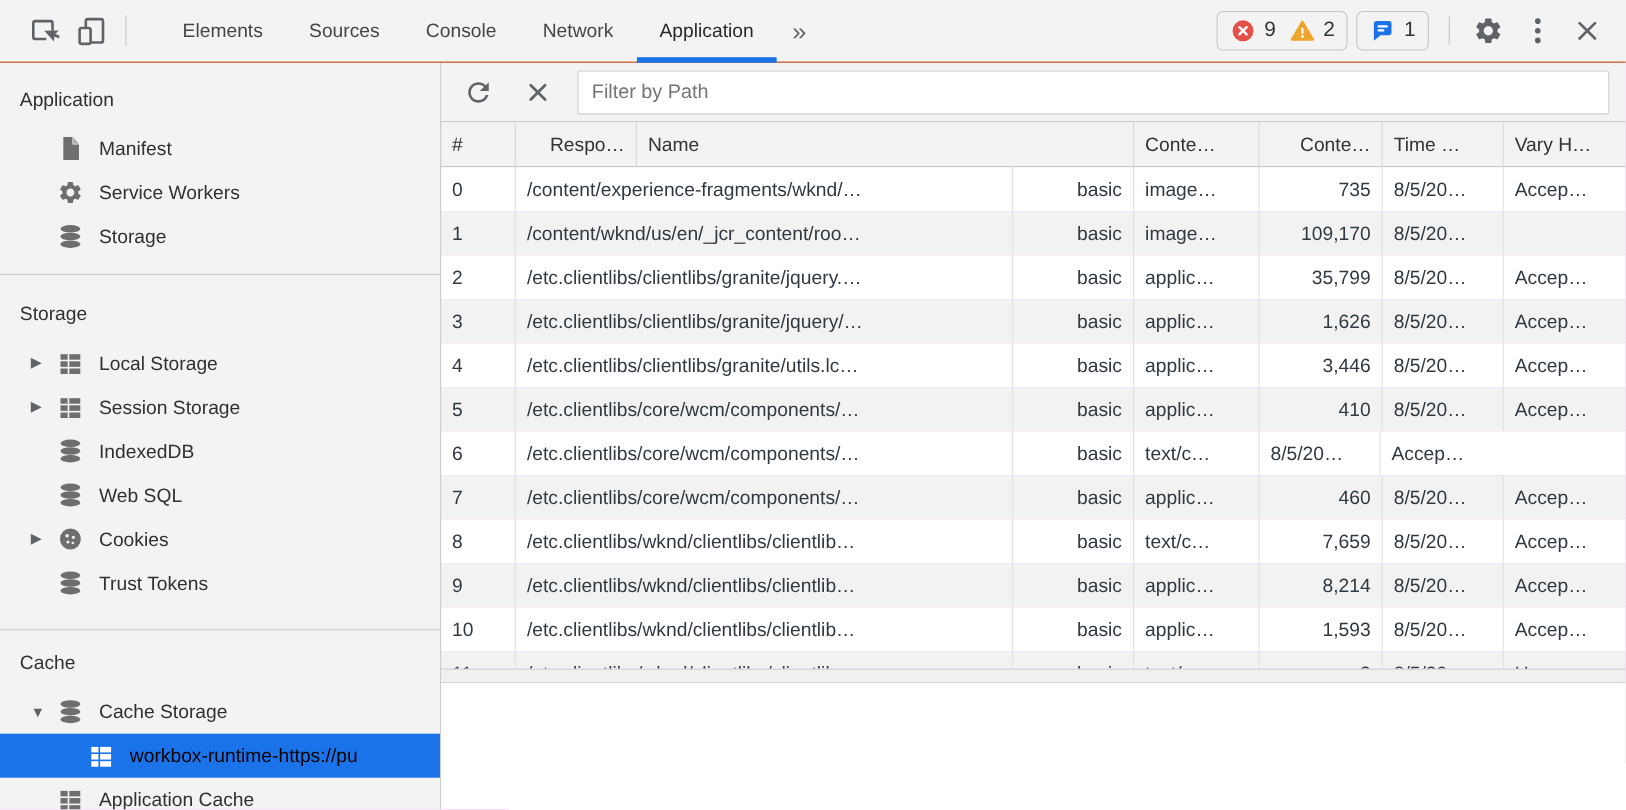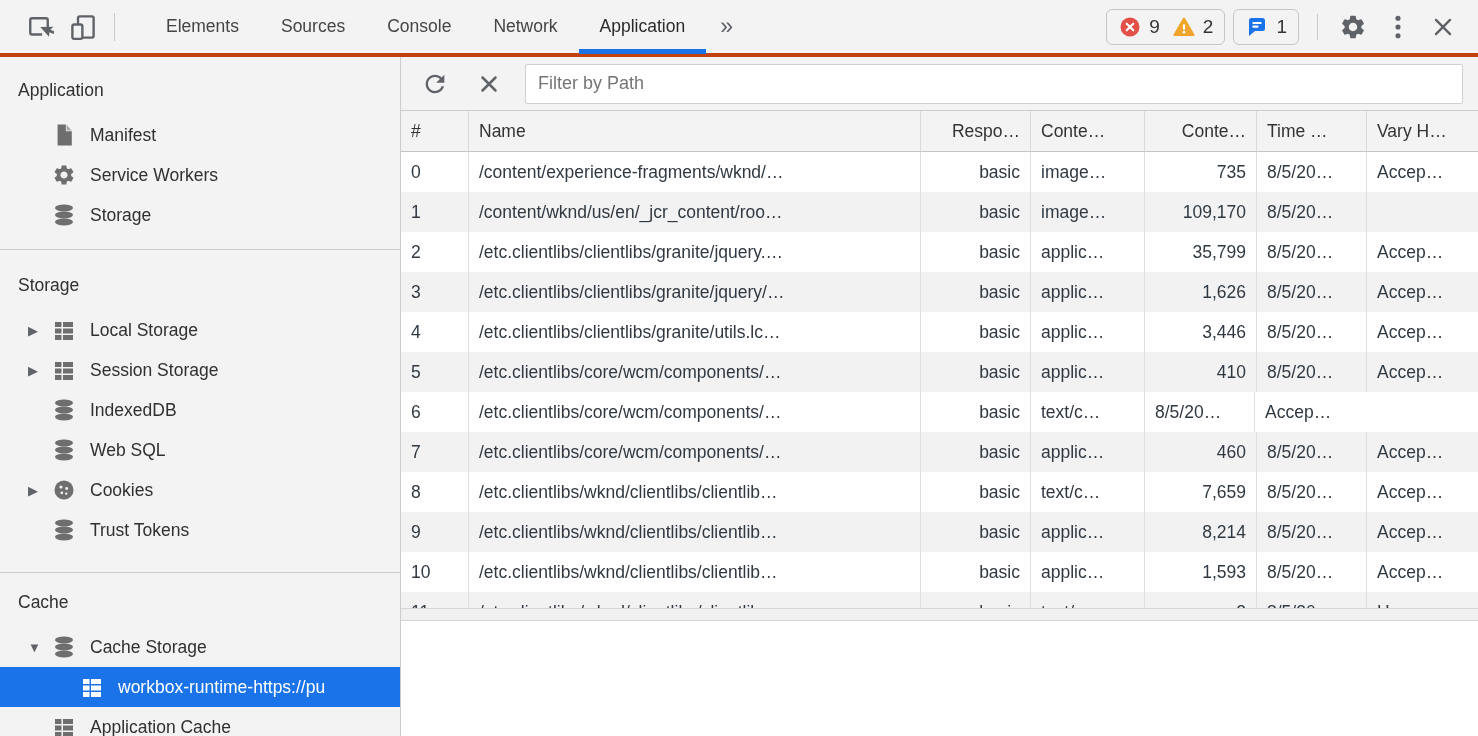--- a/index.html
+++ b/index.html
@@ -11,21 +11,21 @@
   }
   :root{
     --accent:#1a73e8; --err:#e25048; --warn:#efa42b; --issues:#1a73e8;
     --bar-bg:#f3f3f3; --border:#cccccc; --icon:#6e6e6e; --toolbtn:#5f6368;
     --stripe:#f2f2f2; --celltext:#303942;
   }
   .app { width:1478px; height:736px; display:flex; flex-direction:column; }
 
   
   .toolbar {
-    height:57px; background:var(--bar-bg); border-bottom:4px solid #c2410c;
+    height:57px; background:var(--bar-bg); border-bottom:1px solid #c2410c;
     display:flex; align-items:stretch; flex:0 0 57px; position:relative;
   }
   .toolbar-left { display:flex; align-items:center; padding-left:22px; }
   .tool-btn { width:34px; height:34px; display:flex; align-items:center; justify-content:center; color:var(--toolbtn); }
   .tool-btn svg { display:block; }
   .v-divider { width:1px; height:28px; background:#c9c9c9; margin:0 16px 0 14px; }
   .tabs { display:flex; align-items:stretch; height:100%; margin-left:14px; }
   .tab { display:flex; align-items:center; padding:0 21px; font-size:17.5px; color:#454545; position:relative; }
   .tab.selected { color:#2a2a2a; }
   .tab.selected::after { content:""; position:absolute; left:0; right:0; bottom:-1px; height:5px; background:var(--accent); }
@@ -51,21 +51,21 @@
   }
   .side-section { border-bottom:1px solid #ccc; padding:18px 0 16px 0; }
   .side-section:last-child { border-bottom:none; }
   .side-section.s1 { padding-top:20px; padding-bottom:14px; }
   .side-section.s2 { padding-top:22px; padding-bottom:22px; }
   .side-section.s3 { padding-top:16px; padding-bottom:0; }
   .section-title { font-size:17.5px; color:#303030; padding:0 0 12px 18px; line-height:26px; }
   .side-item { height:40px; display:flex; align-items:center; padding-left:28px; white-space:nowrap; overflow:hidden; }
   .side-item.indent2 { padding-left:56px; }
   .side-item.selected { background:var(--accent); color:#fff; }
-  .side-item.selected .side-label { color:#ffffff; }
+  .side-item.selected .side-label { color:#000000; }
   .arrow-slot { width:24px; flex:0 0 24px; display:flex; align-items:center; justify-content:flex-start; font-size:13px; color:#5f6368; }
   .side-icon { width:24px; height:24px; flex:0 0 24px; display:flex; align-items:center; justify-content:center; color:var(--icon); }
   .side-item.selected .side-icon { color:#fff; }
   .side-icon svg { display:block; }
   .side-label { font-size:17.5px; color:#303030; margin-left:14px; }
 
   
   .main { flex:1; display:flex; flex-direction:column; min-width:0; background:#f0abfc; }
   .filter-bar {
     height:54px; flex:0 0 54px; background:var(--bar-bg); border-bottom:1px solid var(--border);
@@ -351,22 +351,22 @@
           <svg width="26" height="26" viewBox="0 0 24 24">
             <path d="M6 6 L18 18 M18 6 L6 18" stroke="currentColor" stroke-width="2.3" stroke-linecap="round"></path>
           </svg>
         </div>
         <input class="filter-input" type="text" value="" placeholder="Filter by Path" style="">
       </div>
 
       <div class="grid-viewport">
         <div class="grid-header" id="grid-header">
             <div class="hcell" style="width: 68px;">#</div>
+            <div class="hcell right-al" style="width: 110px;">Respo…</div>
             <div class="hcell" style="width: 452px;">Name</div>
-            <div class="hcell right-al" style="width: 110px;">Respo…</div>
             <div class="hcell" style="width: 114px;">Conte…</div>
             <div class="hcell right-al" style="width: 112px;">Conte…</div>
             <div class="hcell" style="width: 110px;">Time …</div>
             <div class="hcell" style="width: 111px;">Vary H…</div>
           </div>
         <div id="grid-body">
             <div class="grid-row">
               <div class="cell num" style="width: 68px;">0</div>
               <div class="cell" style="width: 452px;">/content/experience-fragments/wknd/…</div>
               <div class="cell right" style="width: 110px;">basic</div>

